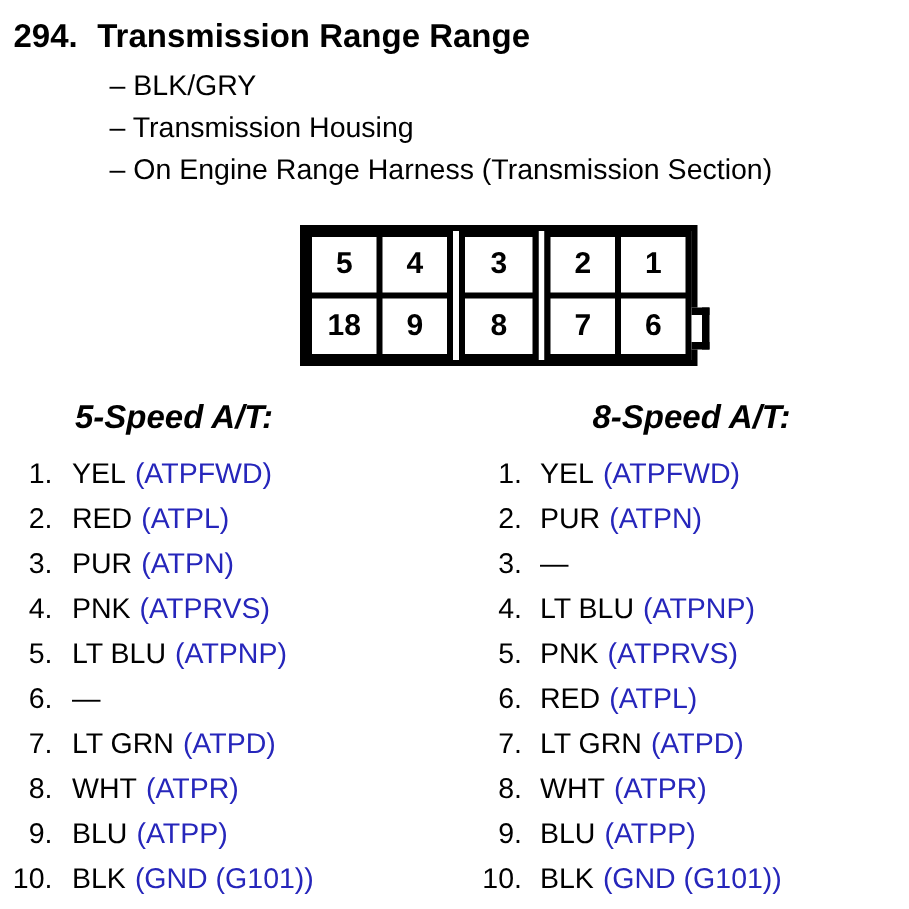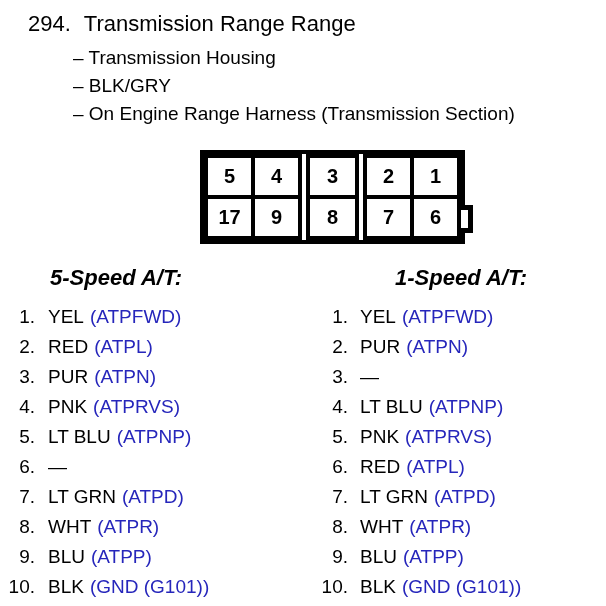--- a/index.html
+++ b/index.html
@@ -15,23 +15,22 @@
     overflow: hidden;
     position: relative;
   }
   
   .header { padding-top: 12px; }
   .title-row {
     display: flex;
     align-items: flex-end;
     padding-left: 9px;
     font-size: 22px;
-    font-weight: normal;
+    font-weight: bold;
     line-height: 24px;
-    margin-left: 19px;
   }
   .title-row .item-number { margin-right: 13px; }
   .title-row h1 {
     margin: 0;
     font-size: inherit;
     font-weight: inherit;
     line-height: inherit;
   }
   .bullets {
     list-style: none;
@@ -113,52 +112,52 @@
 <body>
 
 
 
 <div class="header">
   <div class="title-row">
     <span class="item-number">294.</span>
     <h1>Transmission Range Range</h1>
   </div>
   <ul class="bullets">
+    <li>– BLK/GRY</li>
     <li>– Transmission Housing</li>
-    <li>– BLK/GRY</li>
     <li>– On Engine Range Harness (Transmission Section)</li>
   </ul>
 </div>
 
 <div class="connector">
   <div class="group">
     <div class="cell">5</div>
     <div class="cell">4</div>
-    <div class="cell">17</div>
+    <div class="cell">18</div>
     <div class="cell">9</div>
   </div>
   <div class="group one-col">
     <div class="cell">3</div>
     <div class="cell">8</div>
   </div>
   <div class="group">
     <div class="cell">2</div>
     <div class="cell">1</div>
     <div class="cell">7</div>
     <div class="cell">6</div>
   </div>
   <div class="key-tab"></div>
 </div>
 
 <div class="col-heads">
   <div class="half">
     <h2>5-Speed A/T:</h2>
   </div>
   <div class="half">
-    <h2>1-Speed A/T:</h2>
+    <h2>8-Speed A/T:</h2>
   </div>
 </div>
 
 <div class="lists">
   <div class="pin-col">
     <div class="pin-row">
         <span class="num">1.</span>
         <span><span class="wire">YEL</span><span class="sig">(ATPFWD)</span></span>
       </div>
     <div class="pin-row">

